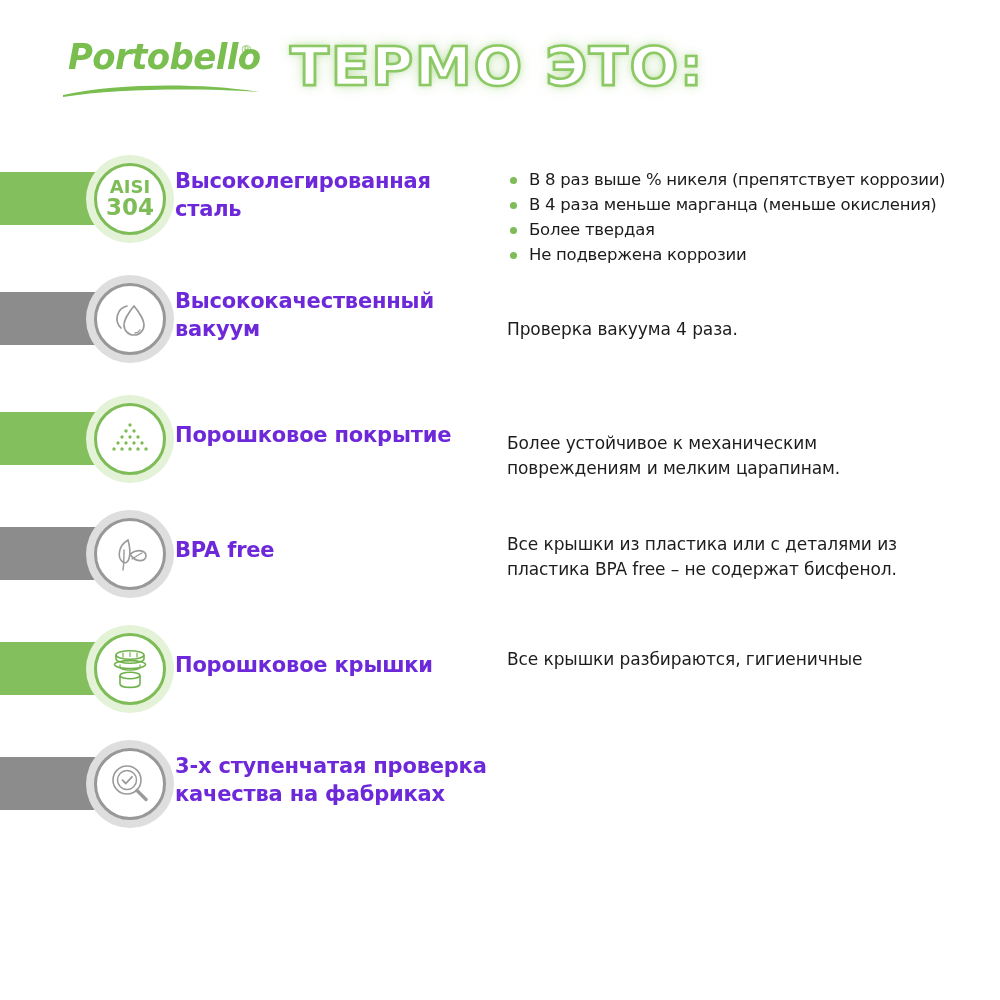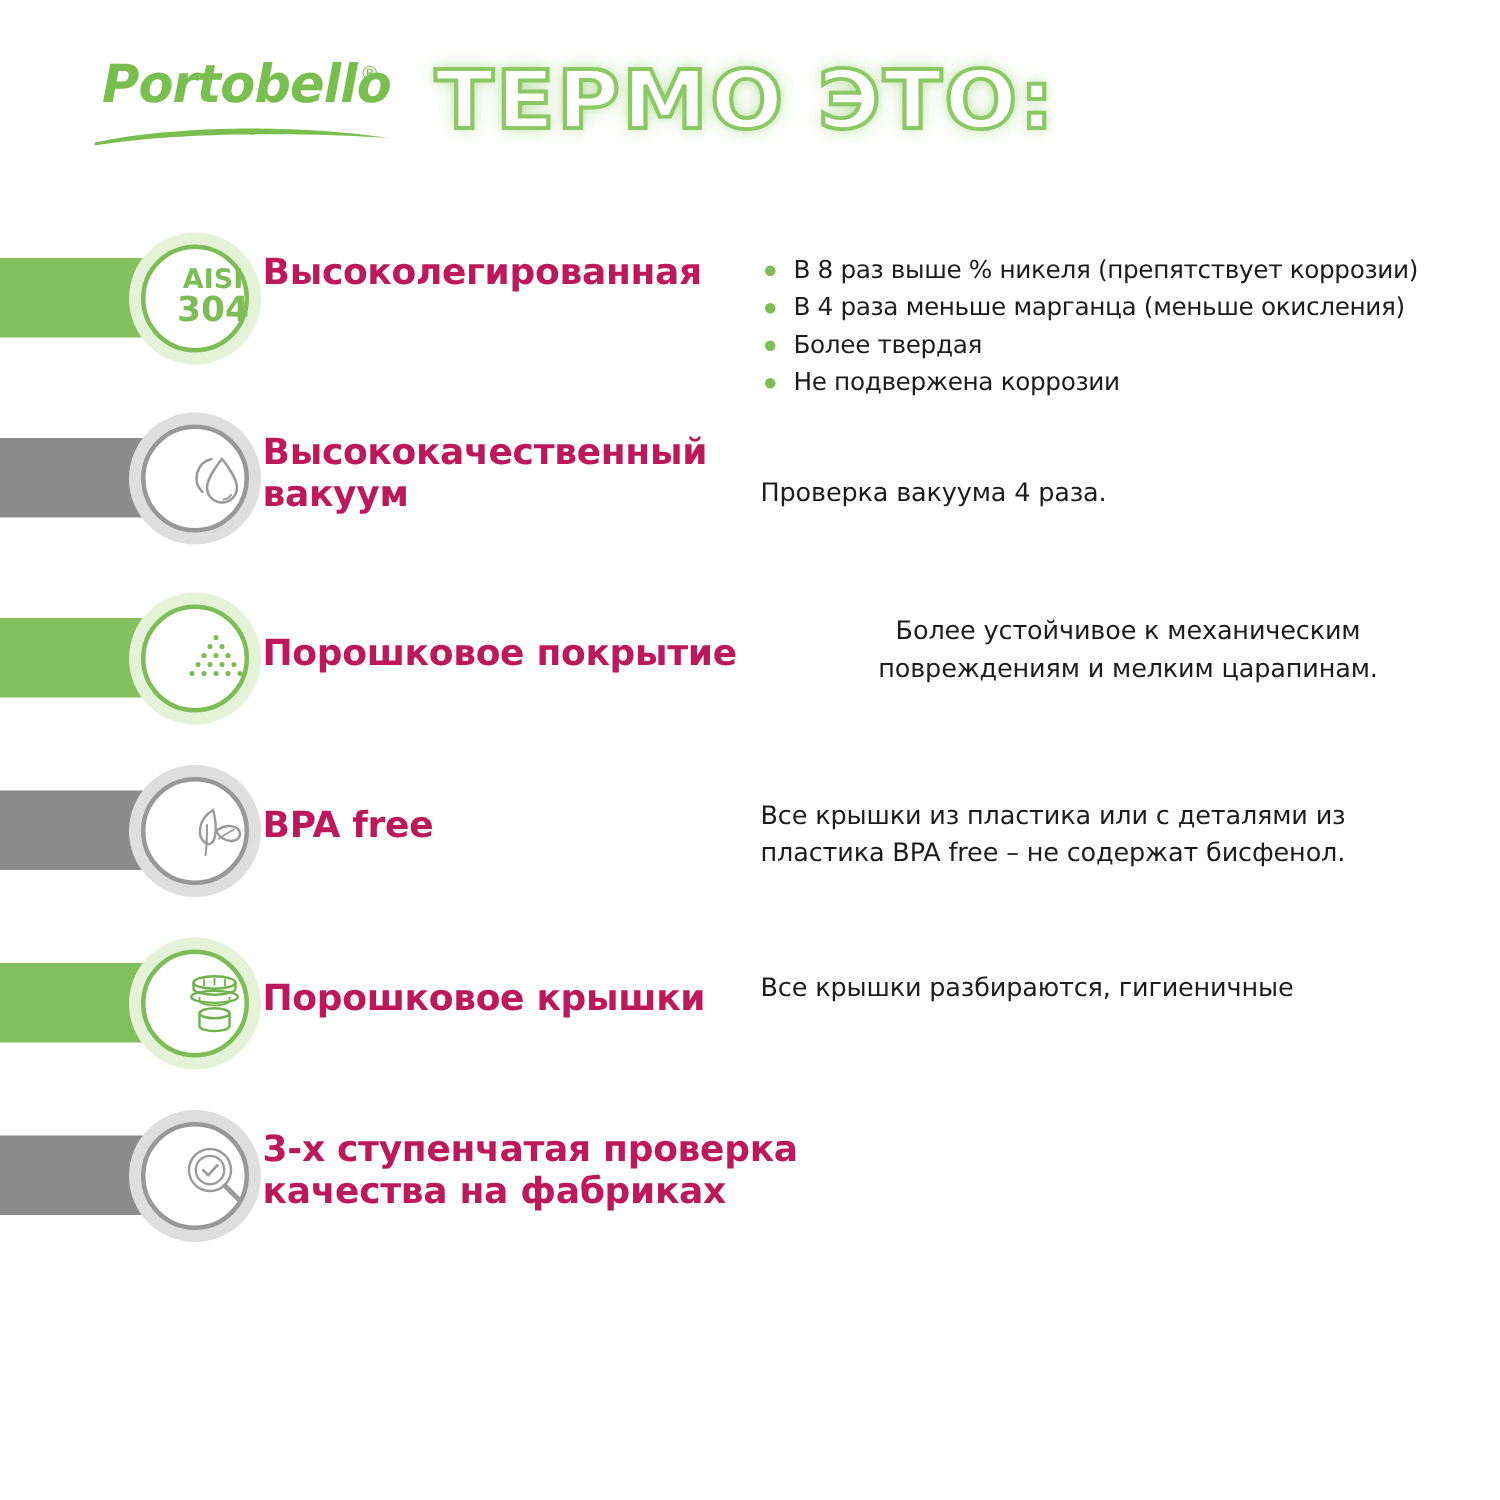--- a/index.html
+++ b/index.html
@@ -130,45 +130,45 @@
   }
   .badge.green .badge-disc { border: 3px solid #7EBC57; }
   .badge.gray  .badge-disc { border: 3px solid #989898; }
 
   .badge-inner {
     position: absolute;
     left: 8px; top: 8px;
     width: 72px; height: 72px;
     display: flex;
     align-items: center;
-    justify-content: flex-end;
+    justify-content: center;
   }
 
   .aisi {
     text-align: center;
     font-family: "DejaVu Sans", sans-serif;
     font-weight: bold;
     color: #7EBC57;
     line-height: 1.02;
     letter-spacing: 0px;
   }
   .aisi .l1 { font-size: 18px; display: block; }
   .aisi .l2 { font-size: 23px; display: block; }
 
   .row-title {
     position: absolute;
     left: 175px;
     top: 12px;
     width: 310px;
     font-family: "DejaVu Sans", sans-serif;
     font-weight: bold;
-    font-size: 24px;
+    font-size: 21px;
     line-height: 28px;
     letter-spacing: -0.2px;
-    color: #be185d;
+    color: #6d28d9;
   }
   .row-title.single { top: 26px; }
 
   .row-body {
     position: absolute;
     left: 507px;
     width: 490px;
     font-family: "DejaVu Sans", sans-serif;
     font-size: 17px;
     line-height: 25px;
@@ -226,20 +226,21 @@
     <div class="badge-disc"></div>
     <div class="badge-inner">
       <div class="aisi">
         <span class="l1">AISI</span>
         <span class="l2">304</span>
       </div>
     </div>
   </div>
   <div class="row-title">
     <span class="body-line">Высоколегированная</span>
+    <span class="body-line">сталь</span>
   </div>
   <div class="row-body" style="top:12px;">
     <ul class="bullets">
       <li><span class="dot"></span><span>В 8 раз выше % никеля (препятствует коррозии)</span></li>
       <li><span class="dot"></span><span>В 4 раза меньше марганца (меньше окисления)</span></li>
       <li><span class="dot"></span><span>Более твердая</span></li>
       <li><span class="dot"></span><span>Не подвержена коррозии</span></li>
     </ul>
   </div>
 </div>
@@ -290,21 +291,21 @@
             <circle cx="22" cy="30" r="1.7"></circle>
             <circle cx="30" cy="30" r="1.7"></circle>
             <circle cx="38" cy="30" r="1.7"></circle>
         </g>
       </svg>
     </div>
   </div>
   <div class="row-title single">
     <span class="body-line">Порошковое покрытие</span>
   </div>
-  <div class="row-body" style="top:14px;text-align:center;">
+  <div class="row-body" style="top:36px;">
     <span class="body-line">Более устойчивое к механическим</span>
     <span class="body-line">повреждениям и мелким царапинам.</span>
   </div>
 </div>
 
 <div class="row" style="top:510px;">
   <div class="bar gray"></div>
   <div class="badge gray">
     <div class="badge-halo"></div>
     <div class="badge-disc"></div>

